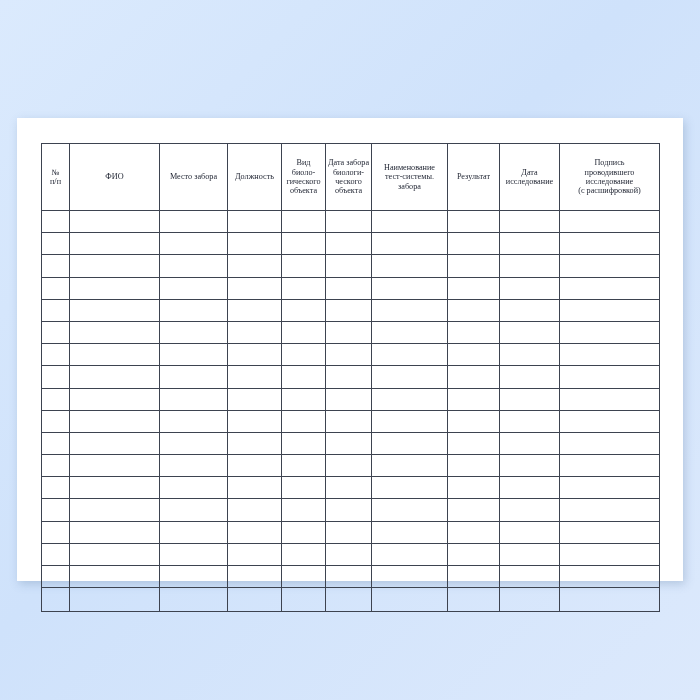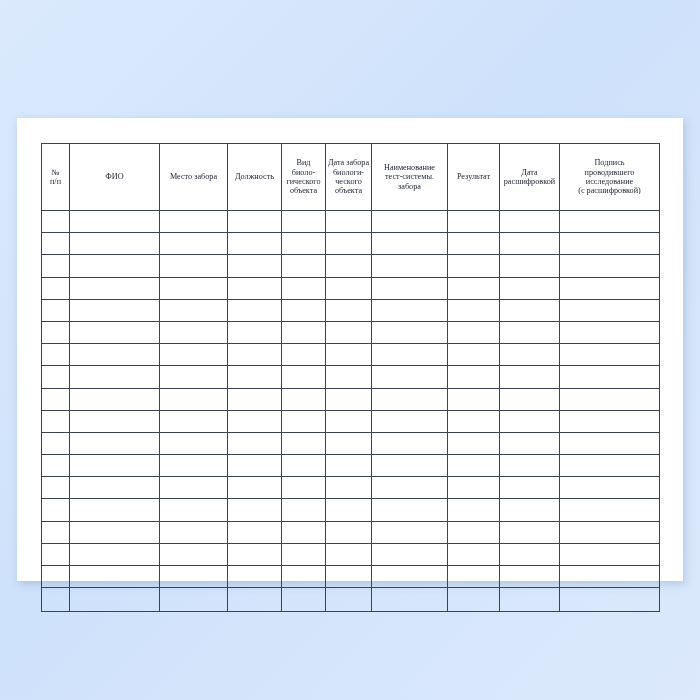--- a/index.html
+++ b/index.html
@@ -124,21 +124,21 @@
             <th>
                 <span class="hdr">Наименование
 тест-системы.
 забора</span>
               </th>
             <th>
                 <span class="hdr">Результат</span>
               </th>
             <th>
                 <span class="hdr">Дата
-расшифровкой</span>
+исследование</span>
               </th>
             <th>
                 <span class="hdr">Подпись
 проводившего
 исследование
 (с расшифровкой)</span>
               </th>
           </tr>
         </thead>
         <tbody id="table-body">

